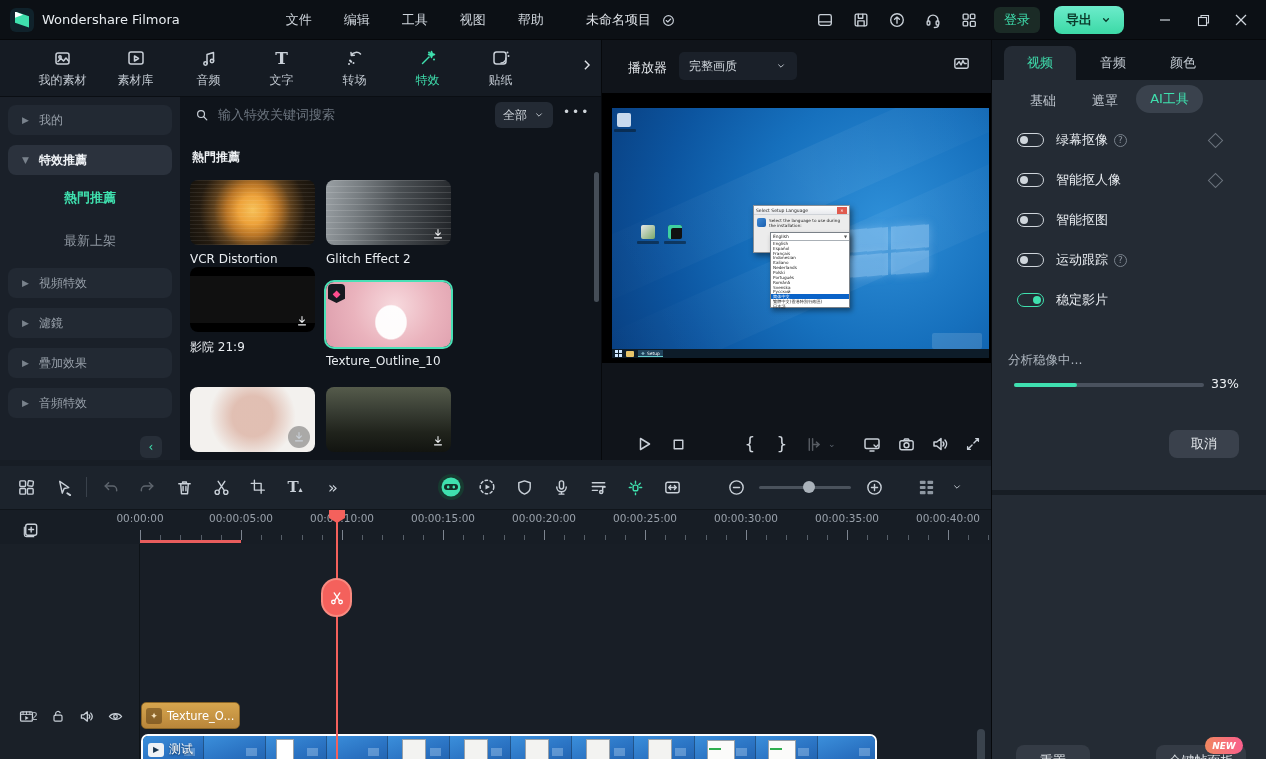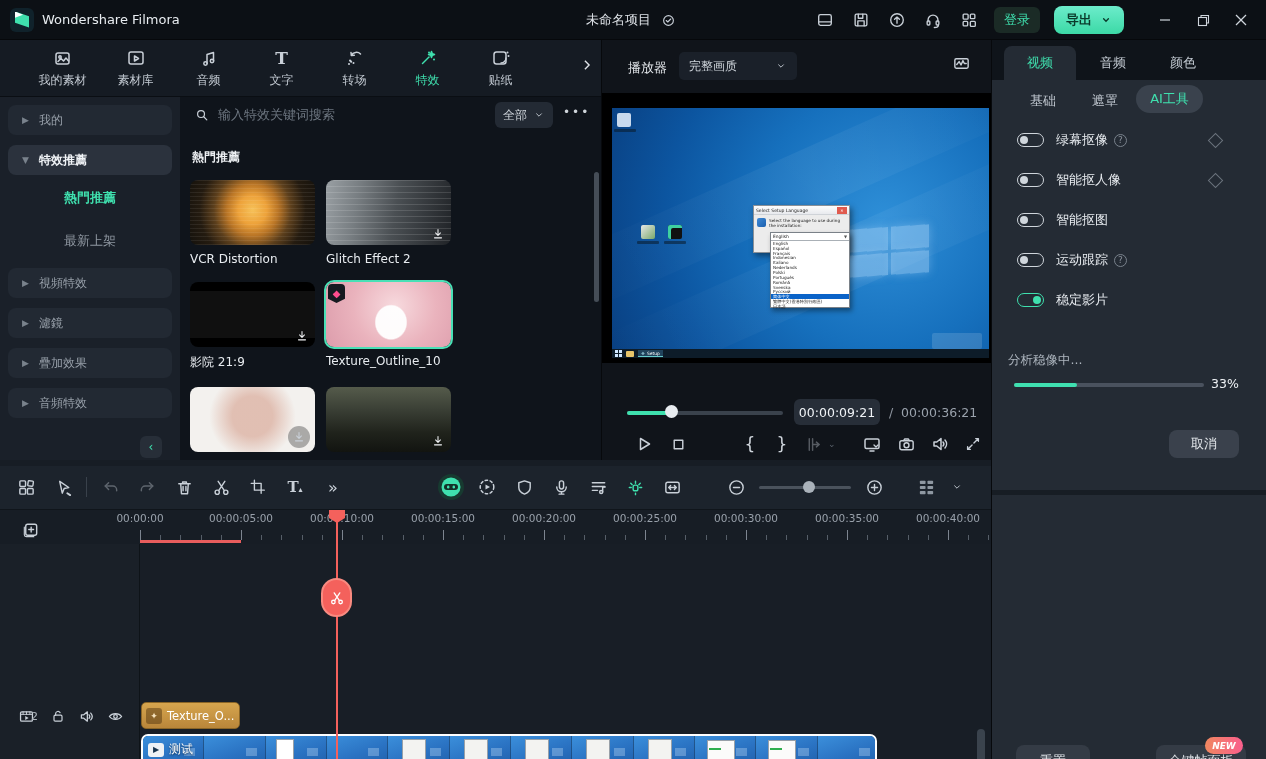--- a/index.html
+++ b/index.html
@@ -175,20 +175,27 @@
 <body>
 
 <div class="app">
 
   <div class="titlebar r">
     <div class="logo">
         <i></i>
         <b></b>
       </div>
     <div class="appname">Wondershare Filmora</div>
+    <div class="menus" id="menus">
+        <div class="menu">文件</div>
+        <div class="menu">编辑</div>
+        <div class="menu">工具</div>
+        <div class="menu">视图</div>
+        <div class="menu">帮助</div>
+      </div>
     <div class="projectwrap">
       <span style="font-size:13px;color:#dfe3e8">未命名项目</span>
       <span class="ic">
           <svg width="15" height="15" viewBox="0 0 20 20" fill="none" stroke="currentColor" stroke-width="1.5" stroke-linecap="round" stroke-linejoin="round">
             <circle cx="10" cy="10" r="6.5"></circle>
             <path d="M7 10 l2 2 4-4"></path>
           </svg>
         </span>
     </div>
     <div class="tb-right">
@@ -389,21 +396,21 @@
         <div class="card" style="left:146px;top:83px">
     <div class="thumb t-glitch">
             <span class="dl ic">
               <svg width="14" height="14" viewBox="0 0 20 20" fill="none" stroke="currentColor" stroke-width="1.5" stroke-linecap="round" stroke-linejoin="round">
                 <path d="M10 3.5 v8 M6.5 8.5 L10 12 l3.5-3.5 M5 15.5 h10"></path>
               </svg>
             </span>
           </div>
           <div class="cardlabel">Glitch Effect 2</div>
         </div>
-        <div class="card" style="left:10px;top:185px">
+        <div class="card" style="left:10px;top:170px">
     <div class="thumb t-cinema">
             <span class="dl ic">
               <svg width="14" height="14" viewBox="0 0 20 20" fill="none" stroke="currentColor" stroke-width="1.5" stroke-linecap="round" stroke-linejoin="round">
                 <path d="M10 3.5 v8 M6.5 8.5 L10 12 l3.5-3.5 M5 15.5 h10"></path>
               </svg>
             </span>
           </div>
           <div class="cardlabel">影院 21:9</div>
         </div>
         <div class="card sel" style="left:146px;top:185px">
@@ -510,29 +517,20 @@
               <div></div>
             </div>
           <div class="tfolder"></div>
           <div class="ttask">
               <span style="color:#9cd">❖</span>
               <span>Setup</span>
             </div>
         </div>
         <div class="wm"></div>
       </div>
-    </div>
-    <div class="seekrow">
-      <div class="seektrack">
-          <div class="seekfill"></div>
-        </div>
-      <div class="seekknob"></div>
-      <div class="timebox">00:00:09:21</div>
-      <div class="timesep">/</div>
-      <div class="timetotal">00:00:36:21</div>
     </div>
     <div class="pctrls" id="pctrls">
         <div class="pc ic" style="left:30px">
           <svg width="20" height="20" viewBox="0 0 20 20" fill="none" stroke="currentColor" stroke-width="1.5" stroke-linecap="round" stroke-linejoin="round">
             <path d="M6.5 4.5 l9 5.5 -9 5.5 z"></path>
           </svg>
         </div>
         <div class="pc ic" style="left:64px">
           <svg width="19" height="19" viewBox="0 0 20 20" fill="none" stroke="currentColor" stroke-width="1.5" stroke-linecap="round" stroke-linejoin="round">
             <rect x="5.5" y="5.5" width="9" height="9"></rect>

